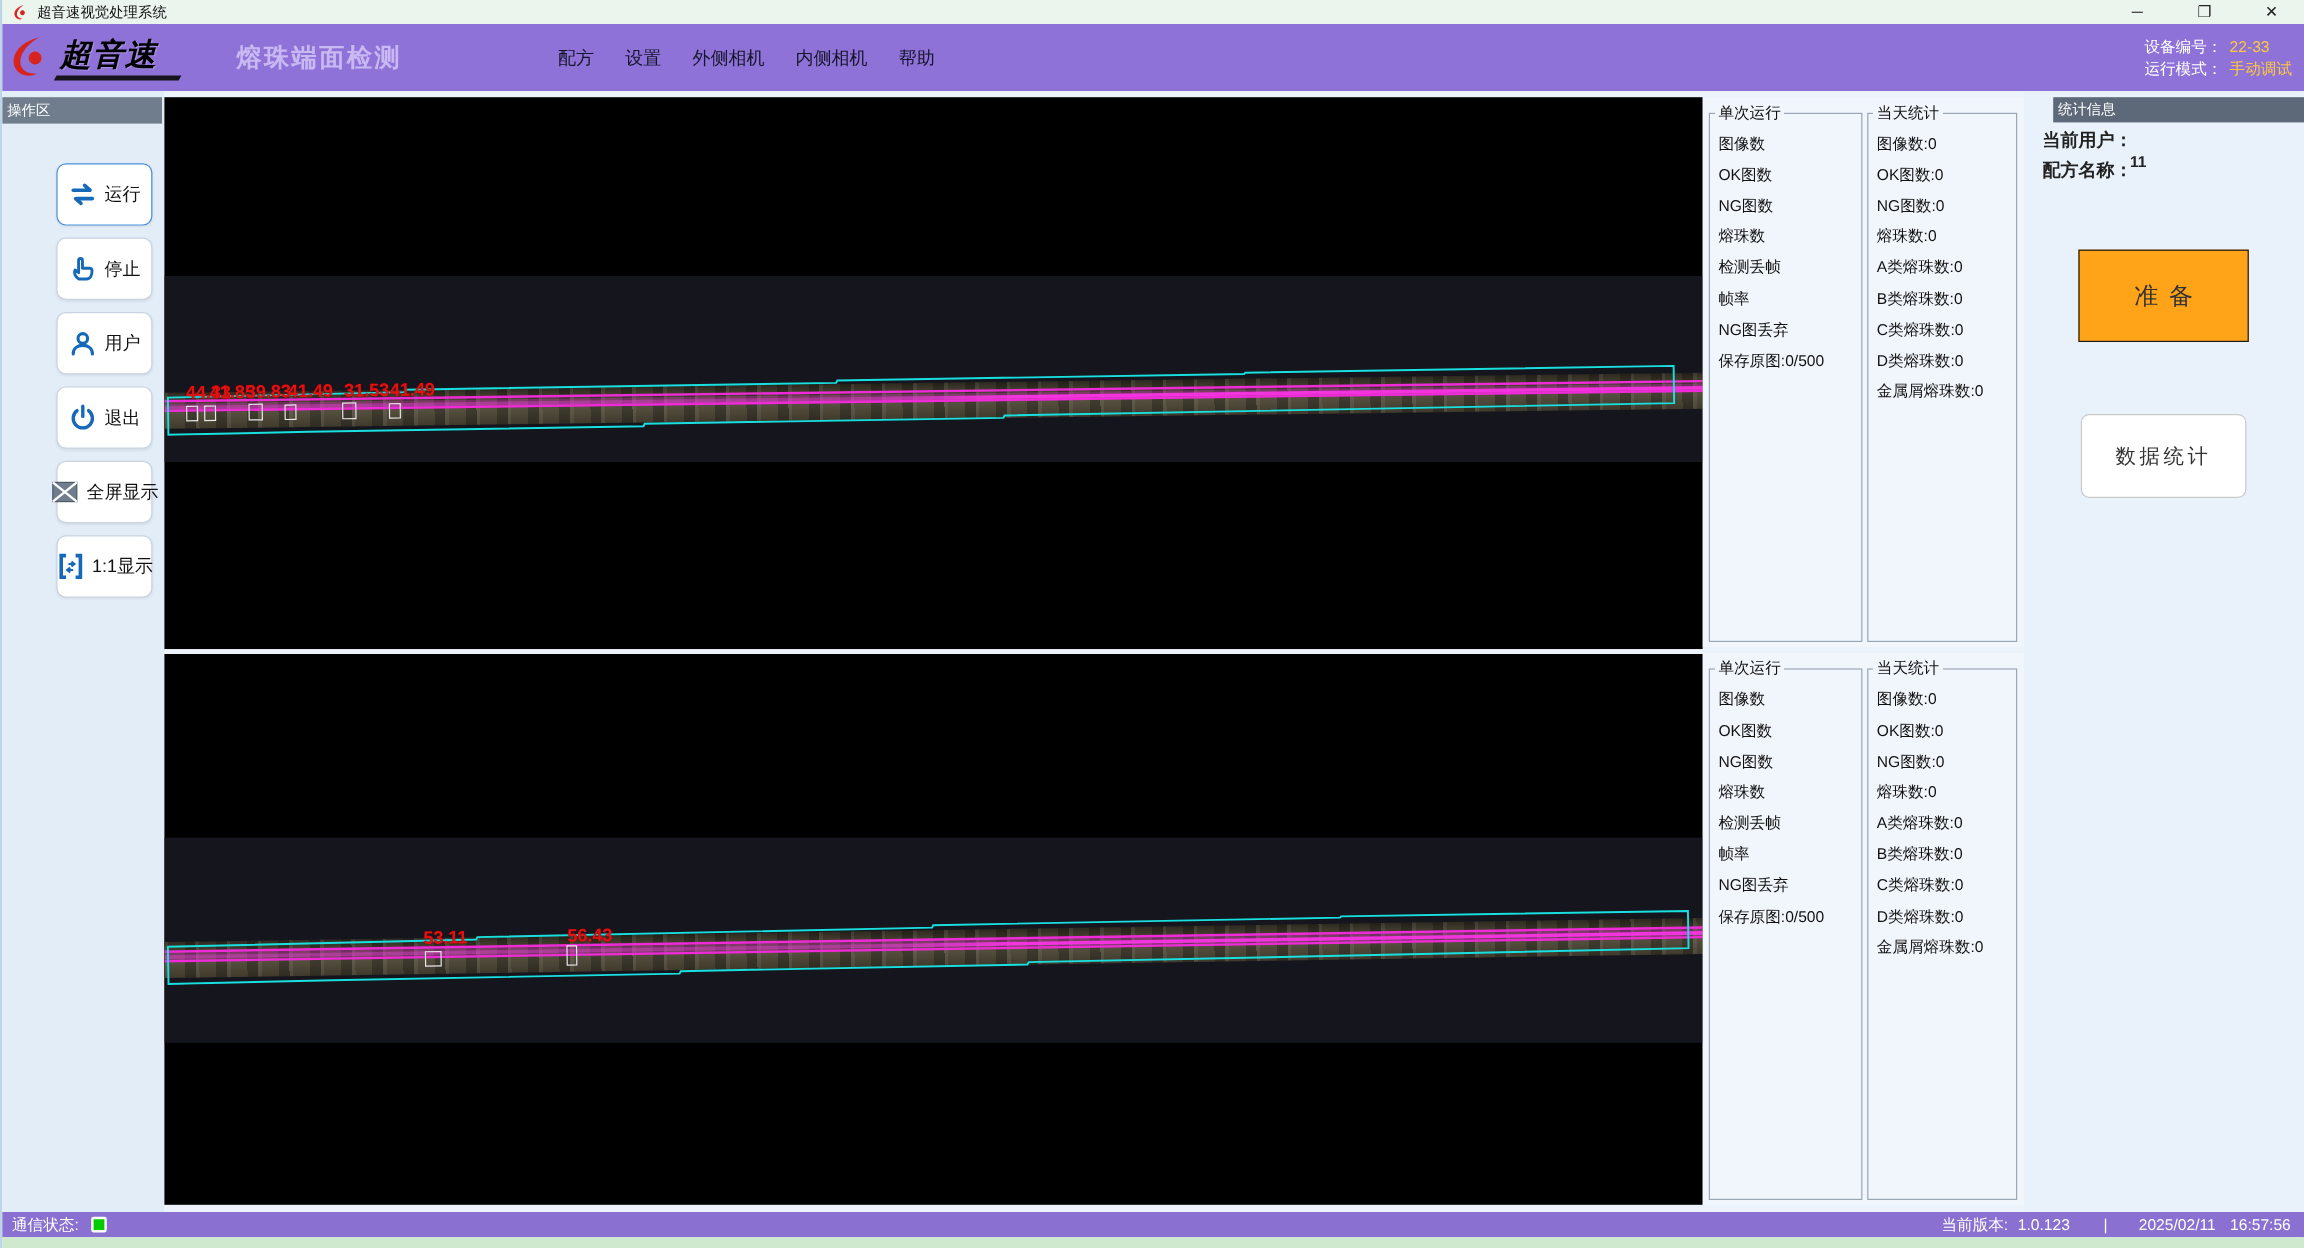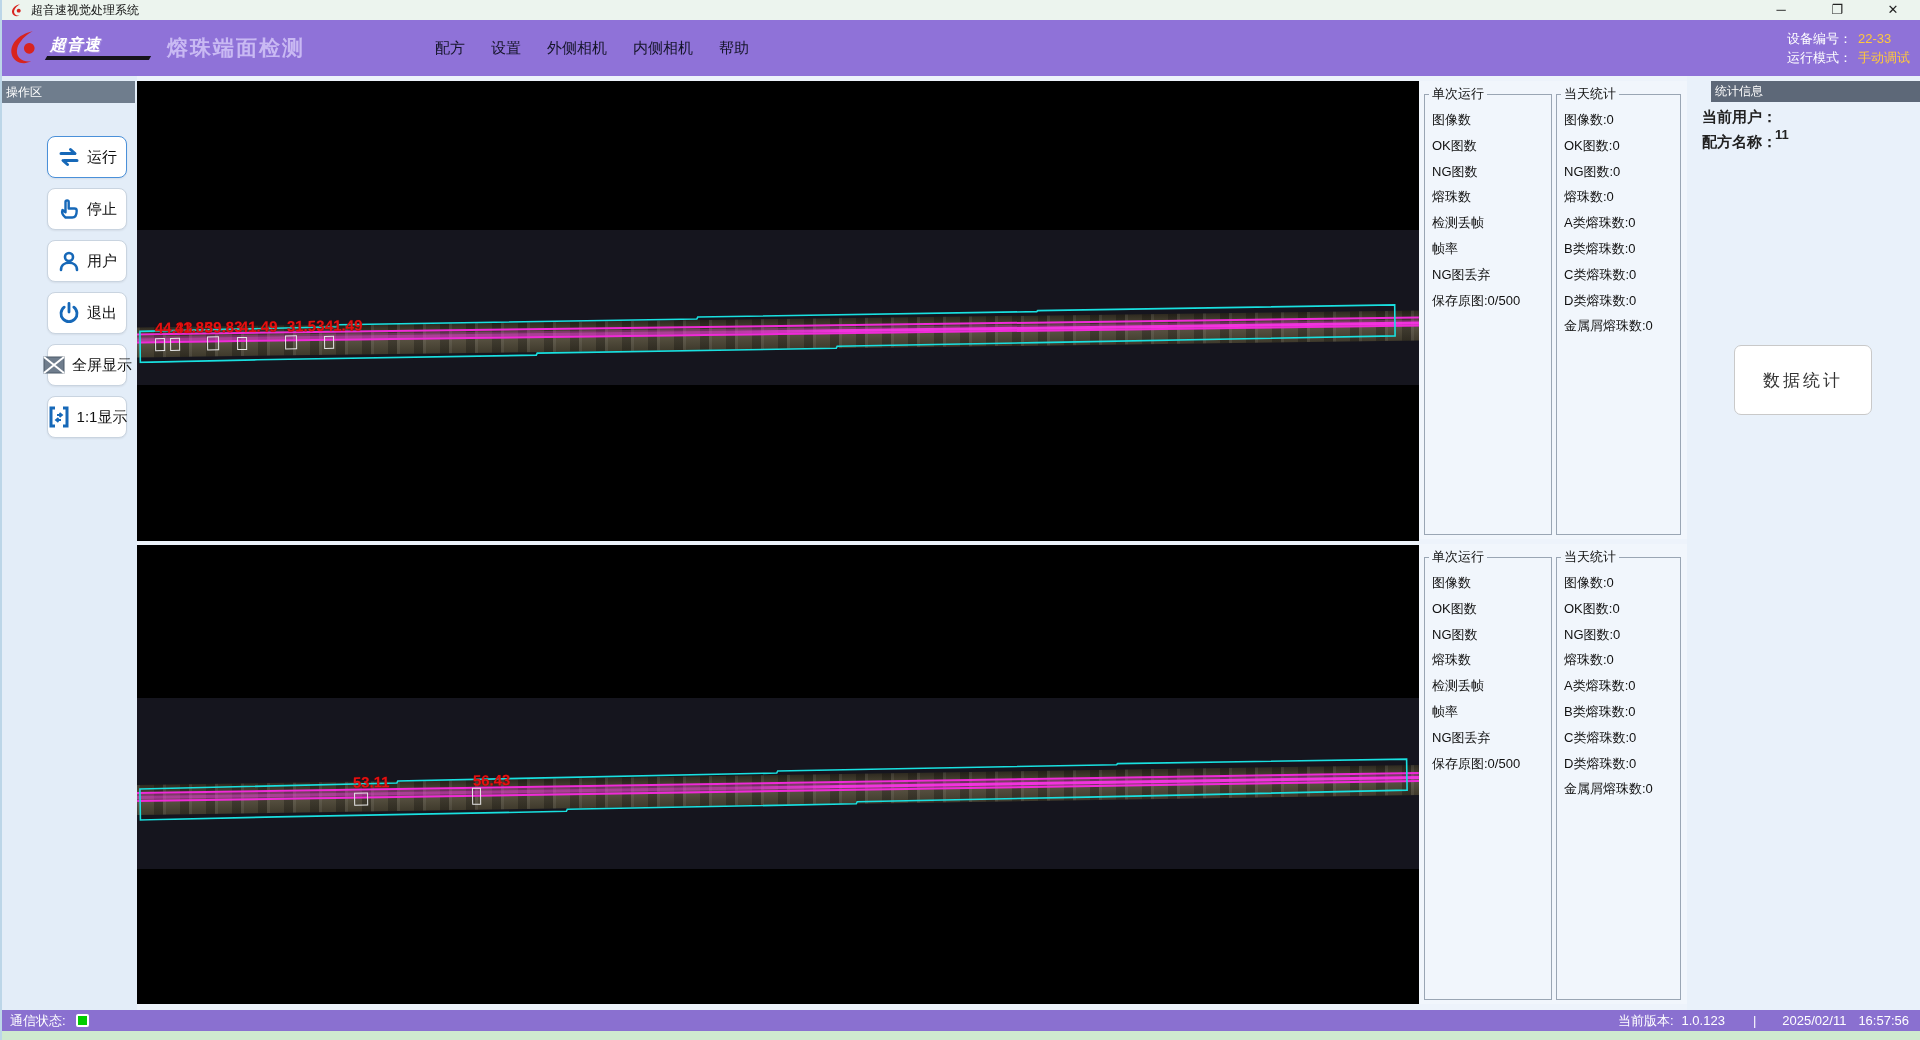--- a/index.html
+++ b/index.html
@@ -14,21 +14,21 @@
   #titlebar .tb-logo { width:15px; height:15px; margin-right:6px; }
   #titlebar .tb-title { font-size:12px; color:#111; }
   #titlebar .tb-controls { margin-left:auto; display:flex; align-items:center; gap:34px; padding-right:10px; }
   #titlebar .tb-btn { font-size:13px; color:#222; width:22px; text-align:center; cursor:default; line-height:18px; }
 
   
   #header { position:absolute; left:0; top:20px; width:1920px; height:56px;
     background:#8f72d8; display:flex; align-items:center; }
   .brand-wrap { display:flex; align-items:center; height:100%; }
   .brand-swoosh { width:40px; height:40px; margin:0 2px 0 4px; }
-  .brand-cn { font-size:16px; font-weight:bold; font-style:italic; color:#ffffff;
+  .brand-cn { font-size:26px; font-weight:bold; font-style:italic; color:#000000;
     letter-spacing:1px; position:relative; padding:0 6px 6px 2px;
     text-shadow:1px 1px 0 #fff3; }
   .brand-cn .underl { position:absolute; left:-2px; bottom:2px; width:104px; height:4px;
     background:#16141c; transform:skewX(-30deg); }
   .product-name { font-size:29px; font-weight:bold; color:#fff; letter-spacing:3px; margin-left:10px; }
   .subtitle { font-size:21px; font-weight:bold; color:#c9b9f3; letter-spacing:2px; margin-left:60px; }
   #menu { display:flex; gap:26px; margin-left:130px; }
   #menu .menu-item { font-size:15px; color:#15152a; cursor:default; }
   .hdr-right { margin-left:auto; margin-right:12px; font-size:13px; line-height:19px; text-align:left; }
   .hdr-right .lbl { color:#fff; }
@@ -36,21 +36,21 @@
 
   
   #content { position:absolute; left:0; top:76px; width:1920px; height:934px; background:#edf3fb; }
 
   
   #sidebar { position:absolute; left:0; top:0; width:135px; height:934px; background:#e3edf8; }
   #op-header { position:absolute; left:0; top:5px; width:133px; height:22px; background:#6f7d8d;
     color:#fff; font-size:12px; line-height:22px; padding-left:4px; }
   #btn-col { position:absolute; left:13px; top:60px; width:112px; display:flex;
     flex-direction:column; gap:10px; }
-  .side-btn { height:42px; background:#fff; border:1px solid #c9d4e0; border-radius:8px;
+  .side-btn { height:52px; background:#fff; border:1px solid #c9d4e0; border-radius:8px;
     display:flex; align-items:center; justify-content:center; gap:6px; cursor:pointer;
     box-shadow:0 1px 2px #0001;margin-left:32px; }
   .side-btn.sel { border:1px solid #4a90d9; }
   .side-btn .sb-label { font-size:15px; color:#111; white-space:nowrap; }
   .side-btn svg { flex:0 0 auto; }
 
   
   #image-area { position:absolute; left:135px; top:0; width:1282px; height:934px; background:#edf3fb; }
   .cam-panel { position:absolute; left:0; width:1282px; background:#000; overflow:hidden; }
   #cam-top { top:5px; height:460px; }
@@ -334,20 +334,21 @@
             </div>
         </fieldset>
       </div>
     </div>
 
     <div id="info-panel">
       <div id="info-header">统计信息</div>
       <div class="info-row" style="top:32px;">当前用户：</div>
       <div class="info-row" style="top:57px;">配方名称：</div>
       <div id="recipe-val">11</div>
+      <div id="prepare-btn" style="background: rgb(255, 164, 24);">准备</div>
       <div id="data-stats-btn">数据统计</div>
     </div>
 
   </div>
 
   <div id="statusbar">
     <span id="comm-label">通信状态:</span>
     <span id="comm-dot" style="background: rgb(0, 204, 0);"></span>
     <span class="sb-right">
       <span class="ver-lbl">当前版本:</span>

